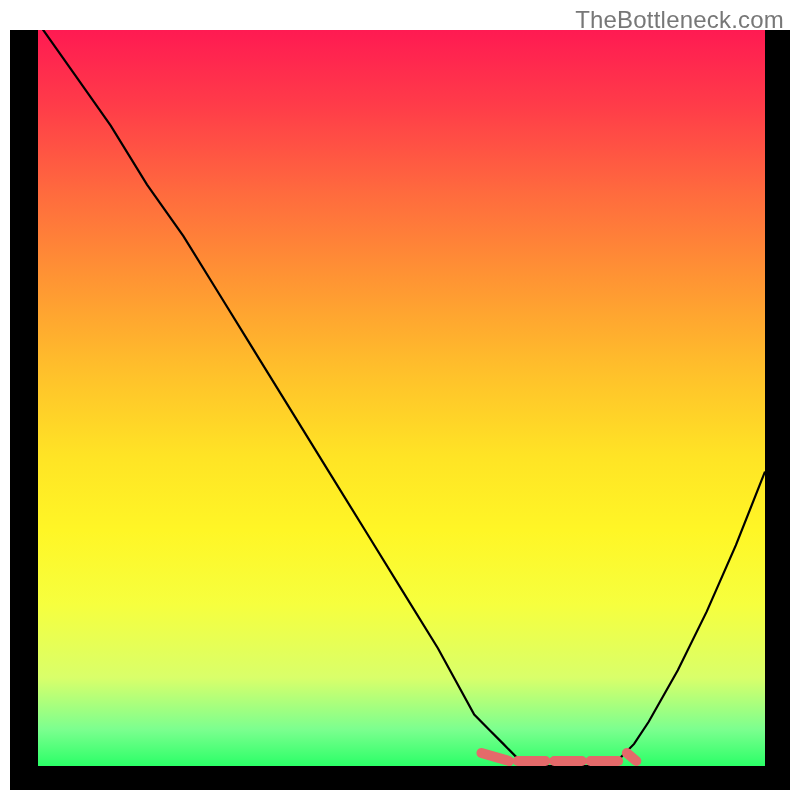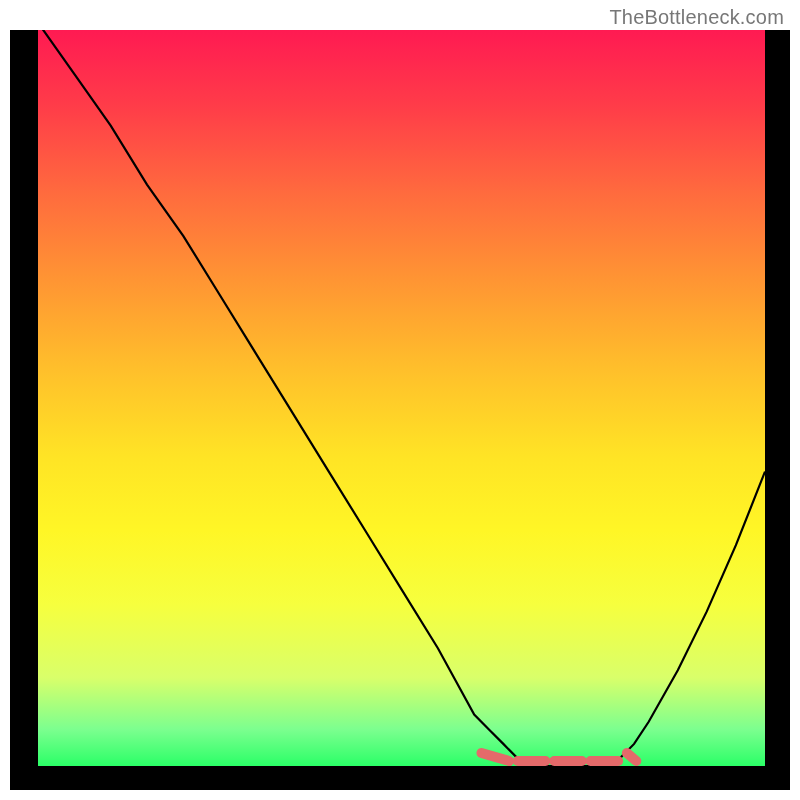--- a/index.html
+++ b/index.html
@@ -10,21 +10,21 @@
     height: 800px;
     overflow: hidden;
     position: relative;
     font-family: Arial, Helvetica, sans-serif;
   }
   .watermark {
     position: absolute;
     top: 6px;
     right: 16px;
     color: #777;
-    font-size: 20px;
+    font-size: 24px;
     font-weight: 500;
     letter-spacing: 0.2px;
   }
   .chart-frame {
     position: absolute;
     left: 10px;
     top: 30px;
     width: 780px;
     height: 760px;
     background: #000;

